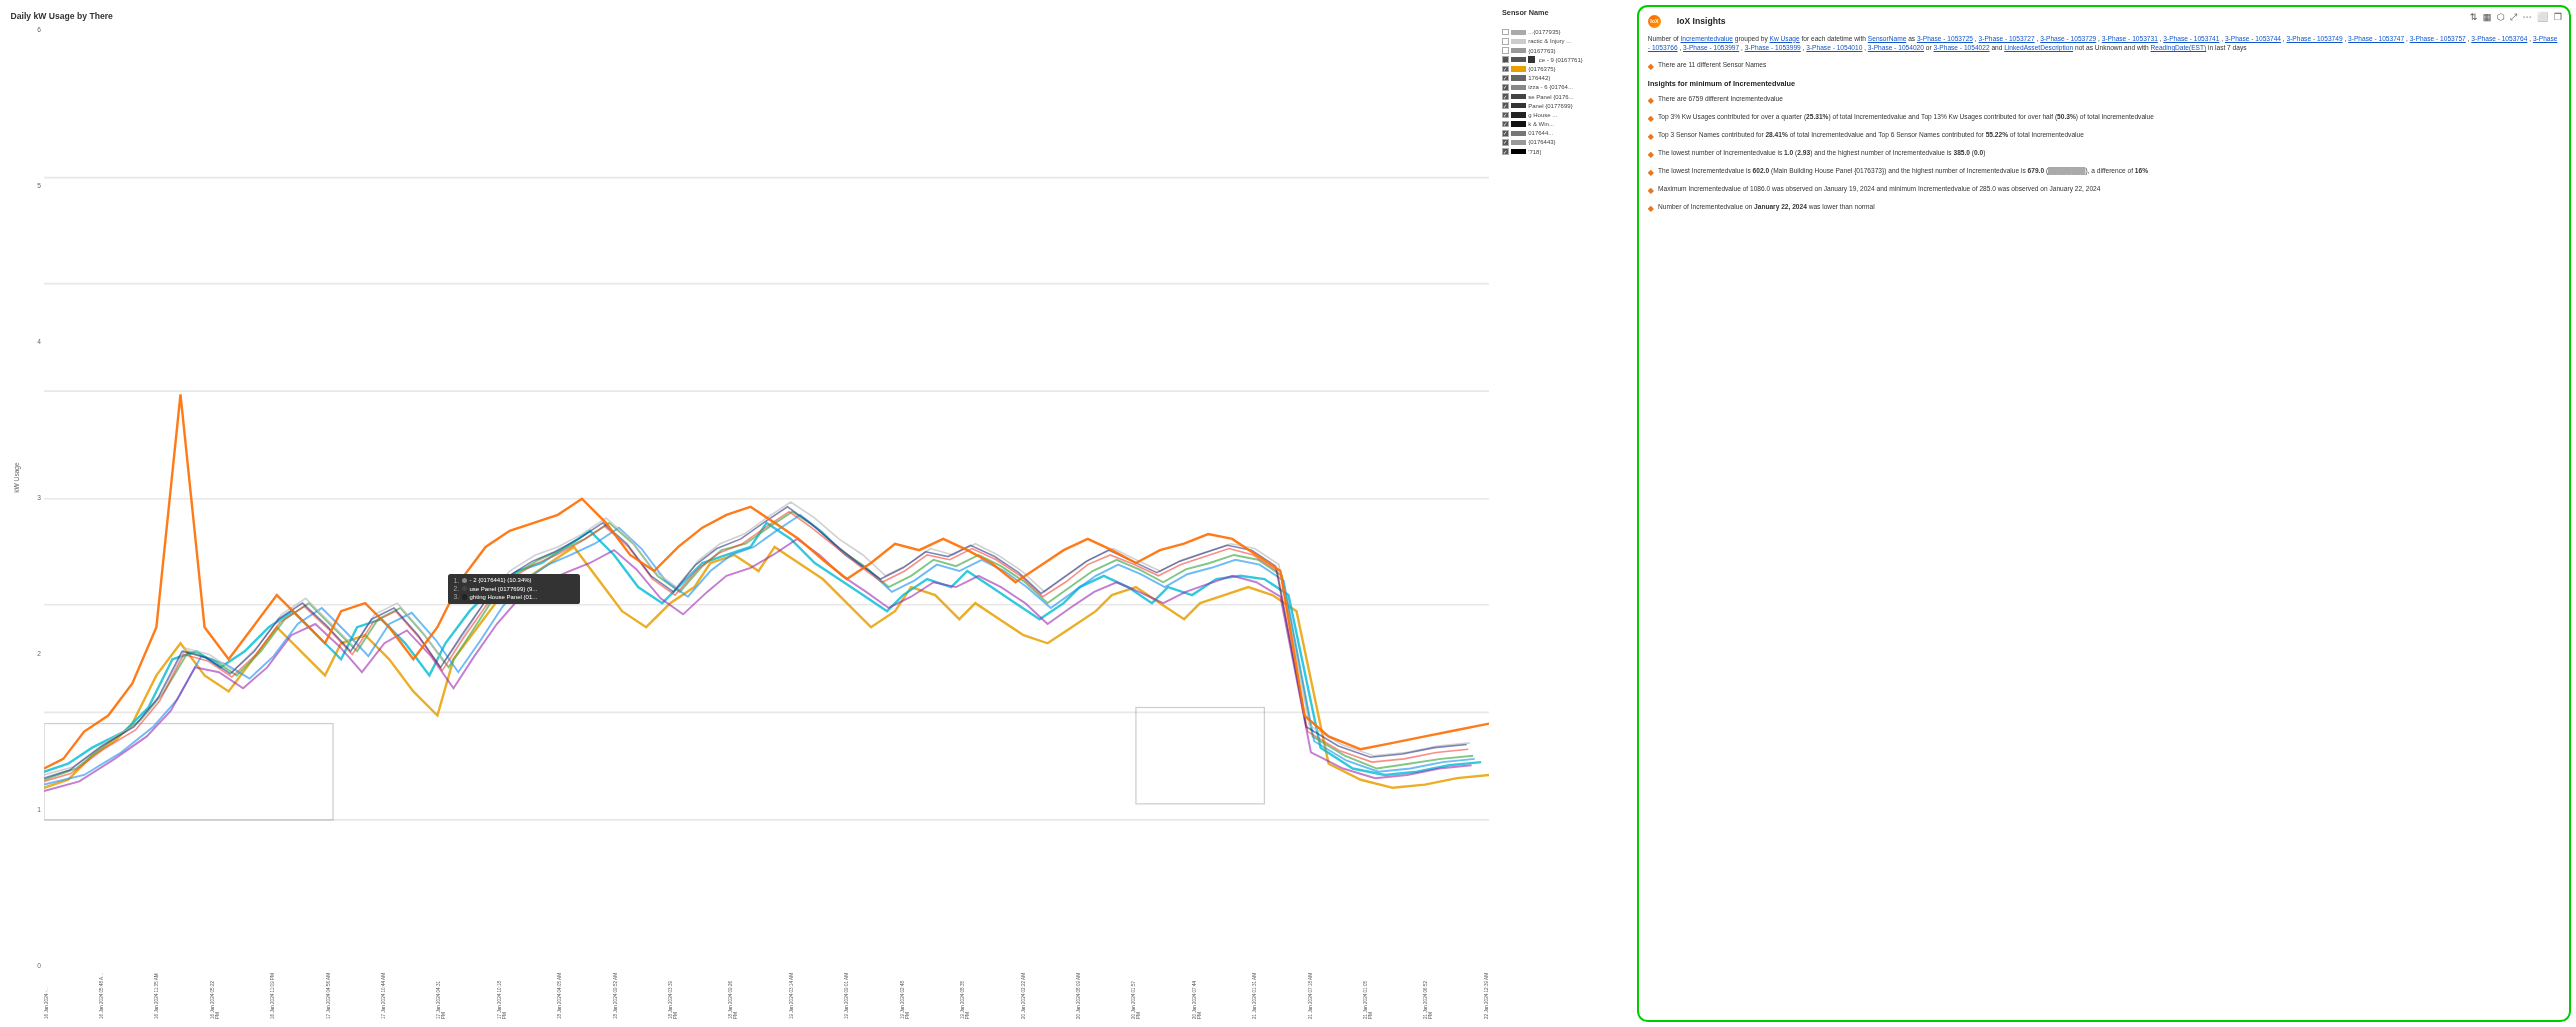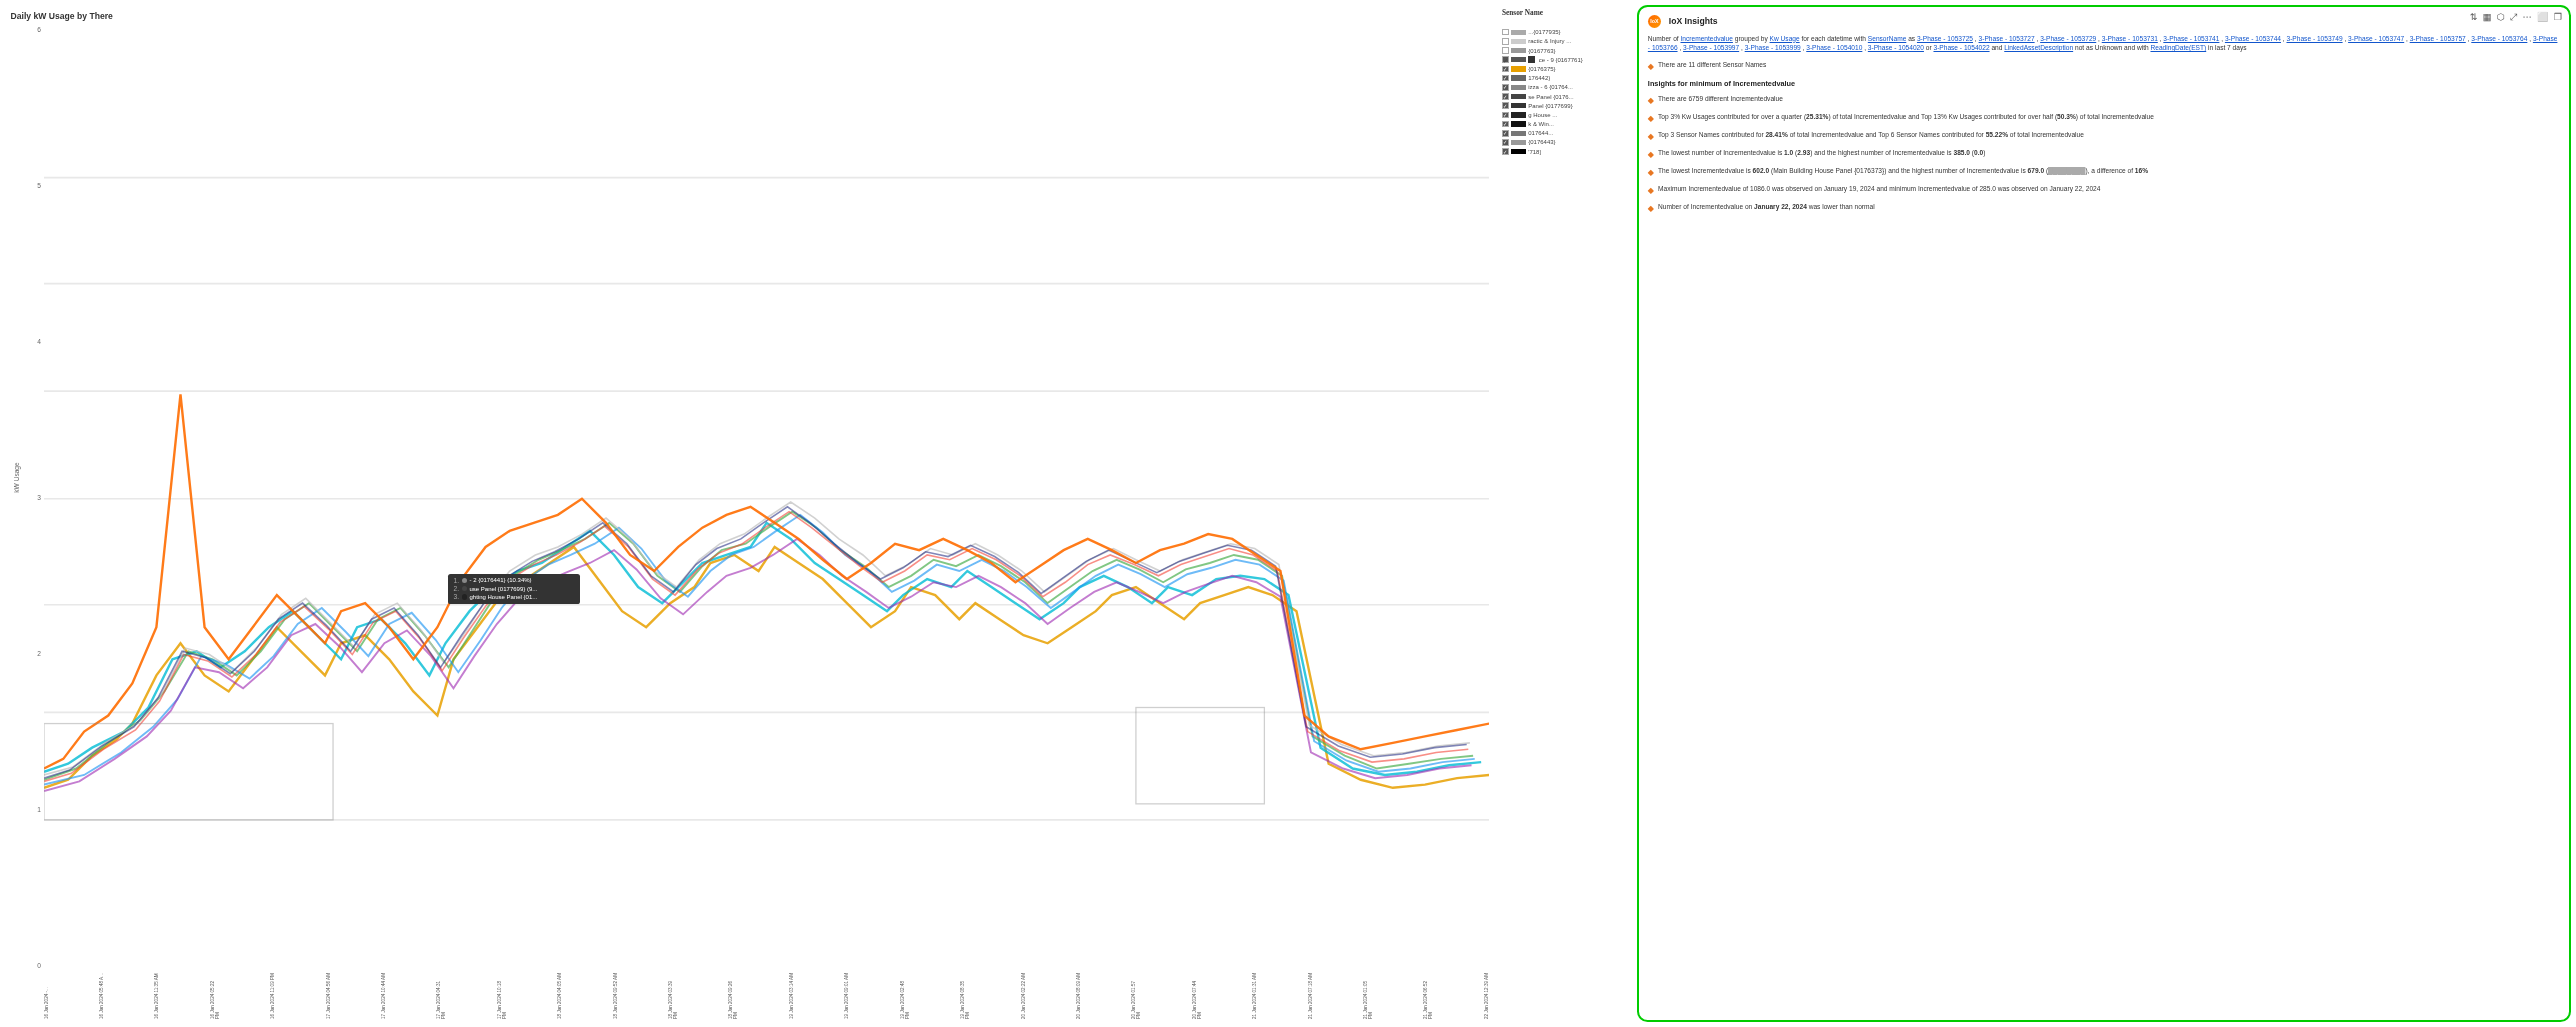--- a/index.html
+++ b/index.html
@@ -59,21 +59,20 @@
       flex-direction: column;
       font-size: 6.6px;
       padding: 2.6px;
       overflow-y: auto;
     }
     .legend-header {
       font-size: 7.3px;
       font-weight: 600;
       color: #333;
       margin-bottom: 12px;
-      font-family: Liberation Serif, serif;
     }
     .legend-item {
       display: flex;
       align-items: center;
       gap: 2.6px;
       margin-bottom: 2.6px;
       font-size: 6px;
       color: #444;
     }
     .legend-checkbox {
@@ -106,21 +105,21 @@
       padding: 8px 9.2px;
       overflow-y: auto;
       position: relative;
       font-size: 7px;
       line-height: 1.5;
       color: #222;
     }
     .insights-header {
       display: flex;
       align-items: center;
-      gap: 8px;
+      gap: 16px;
       margin-bottom: 5.3px;
     }
     .insights-logo {
       width: 13px;
       height: 13px;
       background: linear-gradient(135deg, #ff6600, #ff9900);
       border-radius: 50%;
       flex-shrink: 0;
       display: flex;
       align-items: center;

